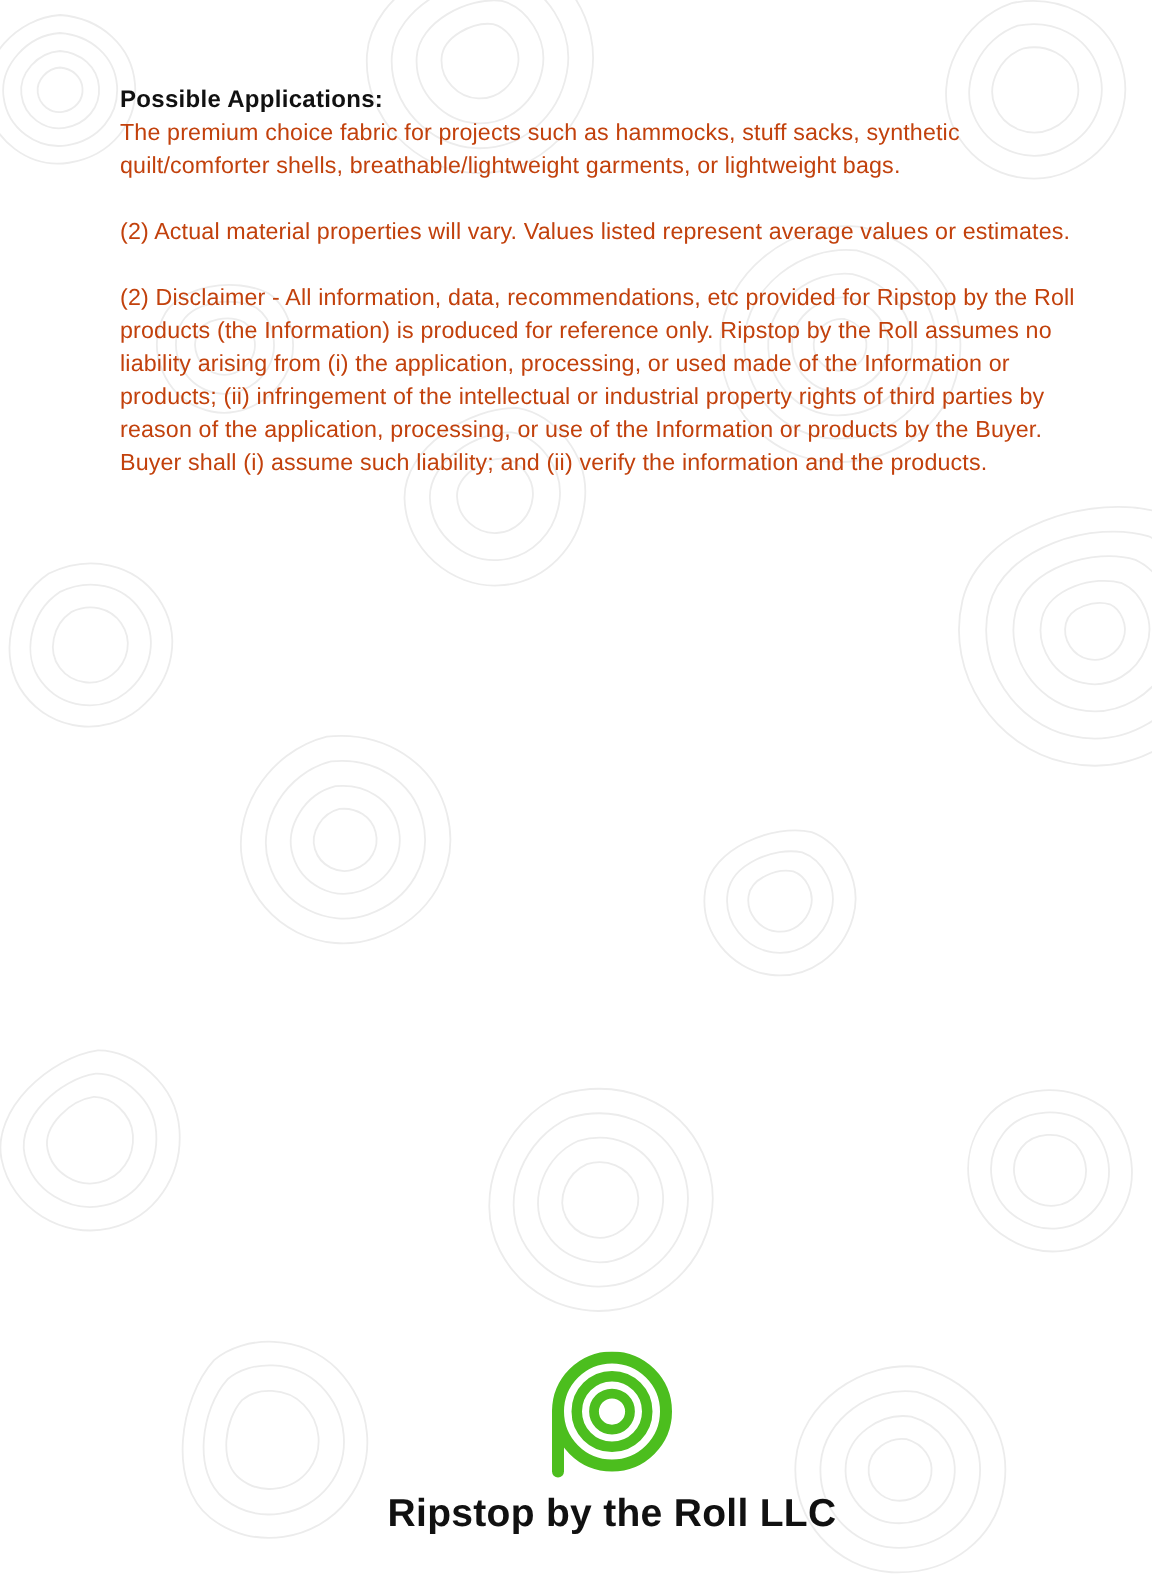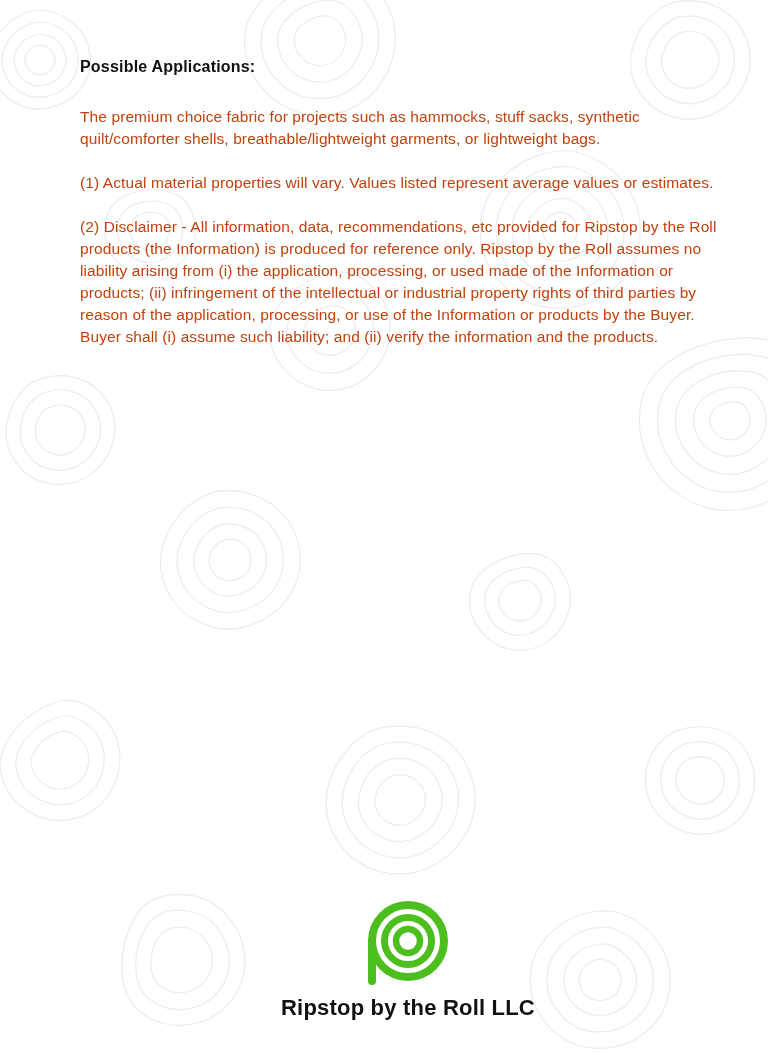--- a/index.html
+++ b/index.html
@@ -24,21 +24,21 @@
     left: 80px;
     width: 650px;
     z-index: 1;
   }
   .section-heading {
     font-size: 16px;
     line-height: 22px;
     font-weight: 700;
     color: #111111;
     letter-spacing: 0.2px;
-    margin: 0 0 28px 0;
+    margin: 0 0 0 0;
   }
   .body-par {
     font-size: 15.5px;
     line-height: 22px;
     font-weight: 400;
     color: #c2410c;
     letter-spacing: 0.1px;
     margin: 0 0 22px 0;
   }
   .footer {
@@ -48,21 +48,21 @@
     right: 0;
     z-index: 1;
     display: flex;
     flex-direction: column;
     align-items: center;
     transform: translateX(24px);
   }
   .logo { display: block; }
   .company-name {
     margin-top: 9px;
-    font-size: 22px;
+    font-size: 26px;
     line-height: 26px;
     font-weight: 700;
     color: #111111;
     letter-spacing: 0.2px;
     white-space: nowrap;
   }
 </style>
 </head>
 <body>
 
@@ -155,21 +155,21 @@
         <use href="#b1" transform="scale(0.76)"></use>
         <use href="#b1" transform="scale(0.52)"></use>
         <use href="#b1" transform="scale(0.3)"></use>
       </g>
   </g>
 </svg>
 
 <main class="content">
   <h2 class="section-heading">Possible Applications:</h2>
   <p class="body-par">The premium choice fabric for projects such as hammocks, stuff sacks, synthetic quilt/comforter shells, breathable/lightweight garments, or lightweight bags.</p>
-  <p class="body-par">(1) Actual material properties will vary. Values listed represent average values or estimates.</p>
+  <p class="body-par">(2) Actual material properties will vary. Values listed represent average values or estimates.</p>
   <p class="body-par">(2) Disclaimer - All information, data, recommendations, etc provided for Ripstop by the Roll products (the Information) is produced for reference only. Ripstop by the Roll assumes no liability arising from (i) the application, processing, or used made of the Information or products; (ii) infringement of the intellectual or industrial property rights of third parties by reason of the application, processing, or use of the Information or products by the Buyer. Buyer shall (i) assume such liability; and (ii) verify the information and the products.</p>
 </main>
 
 <footer class="footer">
   <svg class="logo" width="80" height="85" viewBox="0 0 80 85" xmlns="http://www.w3.org/2000/svg">
     <g fill="none" stroke="#4cbe1e">
       <circle cx="40" cy="40" r="36" stroke-width="8"></circle>
       <circle cx="40" cy="40" r="23.5" stroke-width="7"></circle>
       <circle cx="40" cy="40" r="12" stroke-width="6.5"></circle>
       <path d="M4 40 L4 80" stroke-width="8" stroke-linecap="round"></path>

